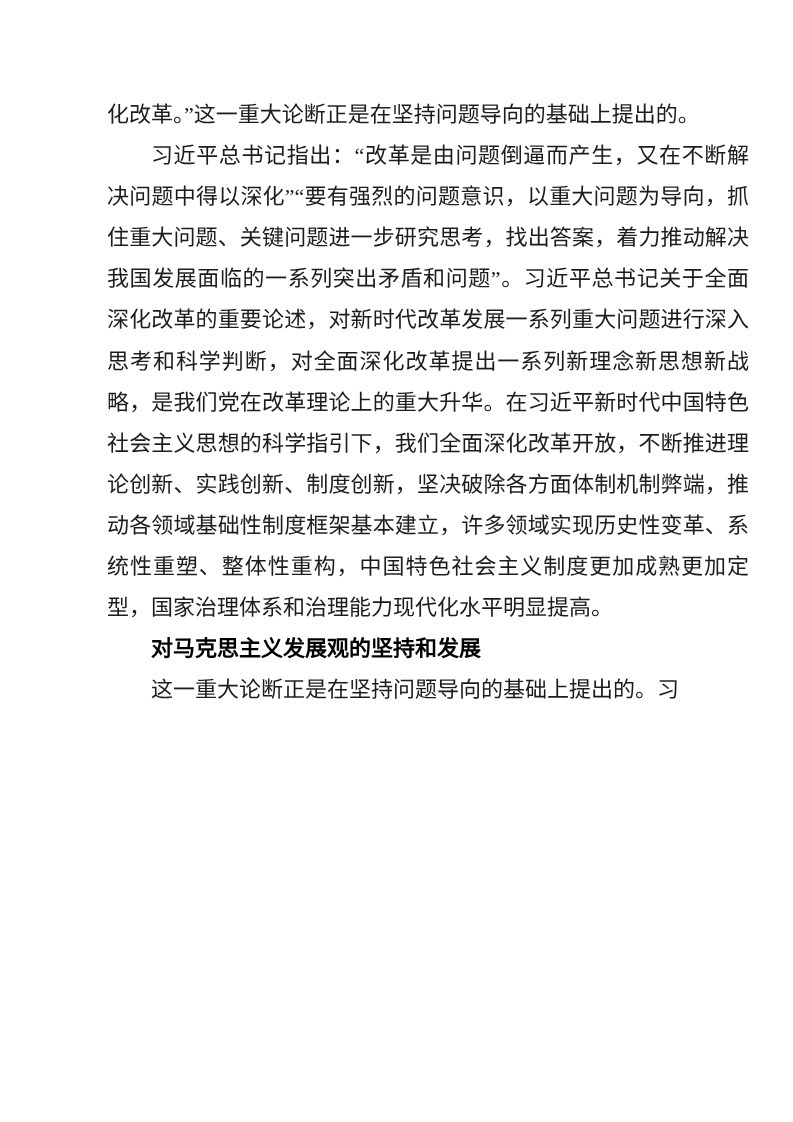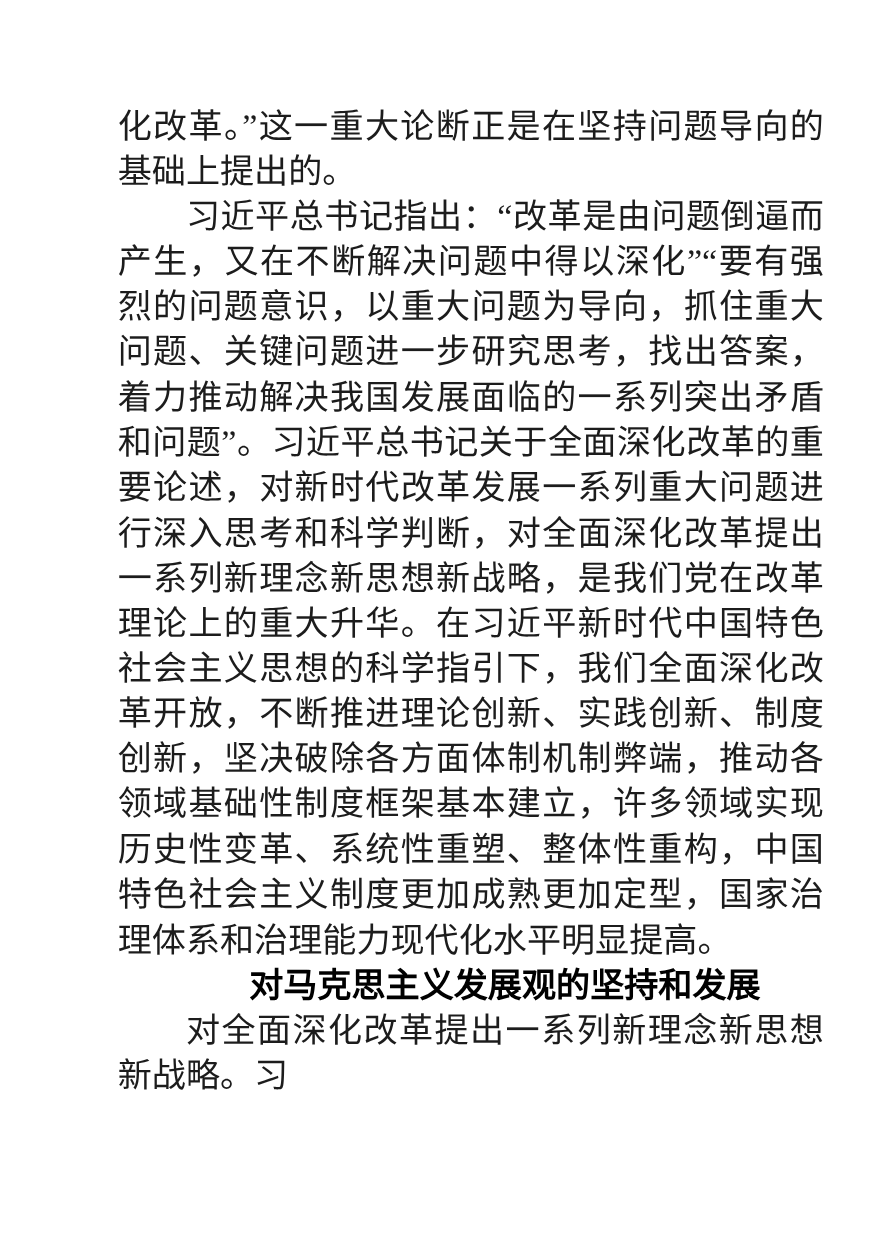--- a/index.html
+++ b/index.html
@@ -17,41 +17,41 @@
   }
   .doc-content {
     position: absolute;
     left: 107px;
     top: 94px;
     width: 642px;
   }
   .doc-content p {
     margin: 0;
     padding: 0;
-    font-size: 31px;
+    font-size: 22px;
     line-height: 41.1px;
     color: #1c1c1c;
     text-align: justify;
     letter-spacing: 0;
     word-break: break-all;
   }
   .doc-content p.indent {
     text-indent: 2em;
   }
   .doc-content p.heading {
     font-family: Liberation Serif, serif;
     font-weight: bold;
     color: #000000;
-    text-align: center;
+    text-align: left;
   }
 </style>
 </head>
 <body>
 
 <div class="page">
   <article class="doc-content">
 
   <p class="">化改革。”这一重大论断正是在坚持问题导向的基础上提出的。</p>
       <p class="indent">习近平总书记指出：“改革是由问题倒逼而产生，又在不断解决问题中得以深化”“要有强烈的问题意识，以重大问题为导向，抓住重大问题、关键问题进一步研究思考，找出答案，着力推动解决我国发展面临的一系列突出矛盾和问题”。习近平总书记关于全面深化改革的重要论述，对新时代改革发展一系列重大问题进行深入思考和科学判断，对全面深化改革提出一系列新理念新思想新战略，是我们党在改革理论上的重大升华。在习近平新时代中国特色社会主义思想的科学指引下，我们全面深化改革开放，不断推进理论创新、实践创新、制度创新，坚决破除各方面体制机制弊端，推动各领域基础性制度框架基本建立，许多领域实现历史性变革、系统性重塑、整体性重构，中国特色社会主义制度更加成熟更加定型，国家治理体系和治理能力现代化水平明显提高。</p>
       <p class="heading indent">对马克思主义发展观的坚持和发展</p>
-      <p class="indent">对全面深化改革提出一系列新理念新思想新战略。习</p>
+      <p class="indent">这一重大论断正是在坚持问题导向的基础上提出的。习</p>
     </article>
 </div>
 
 </body></html>

